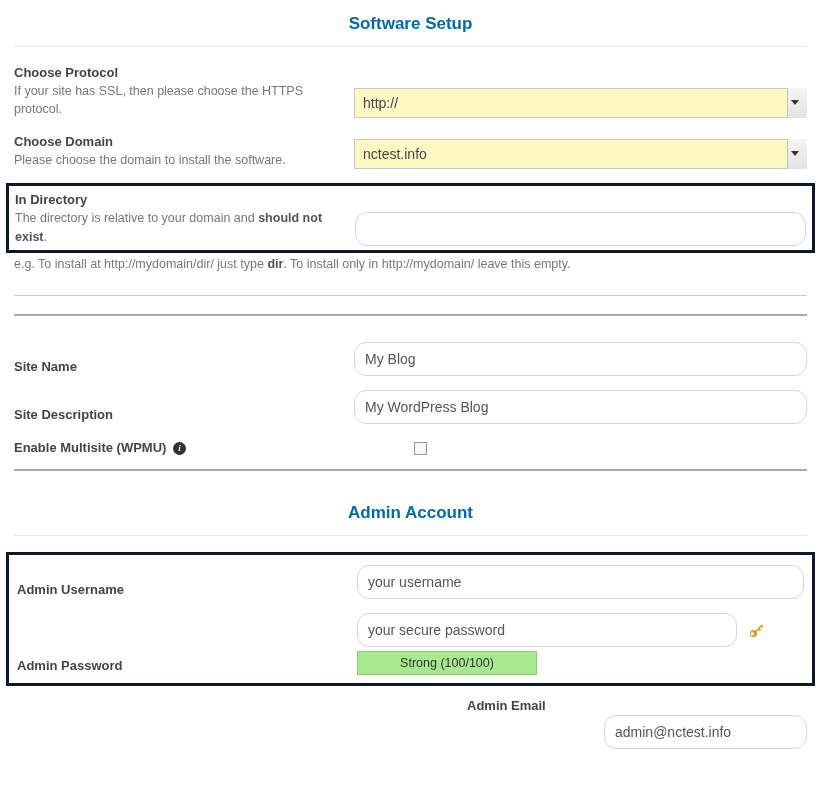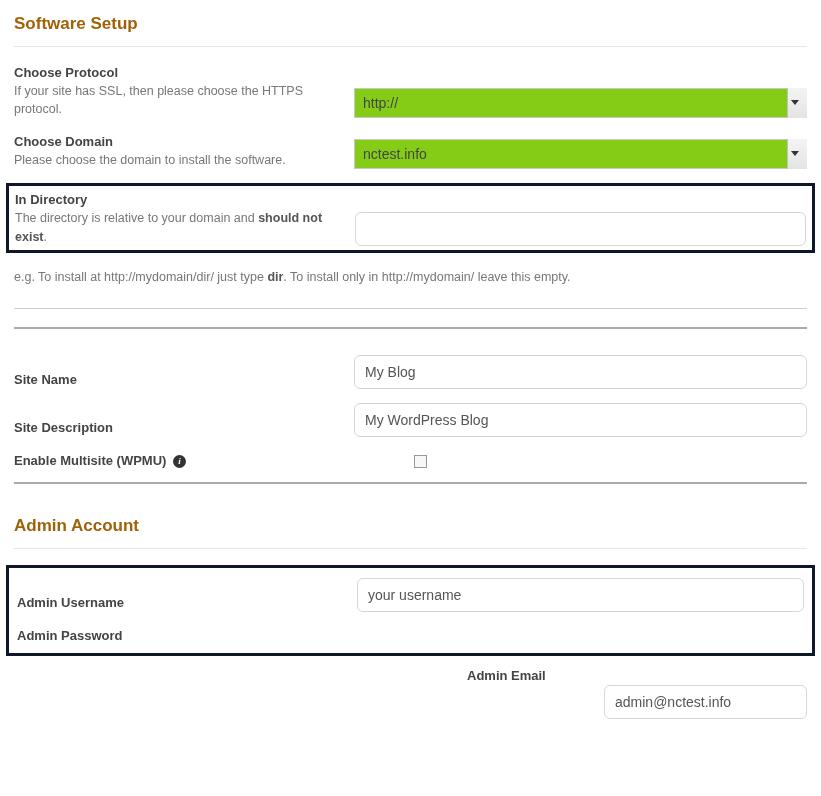--- a/index.html
+++ b/index.html
@@ -14,25 +14,26 @@
       background: #fff;
       width: 821px;
       padding: 0 14px;
     }
     .section {
       padding-top: 8px;
       padding-bottom: 4px;
     }
     .section-title {
       font-size: 17px;
-      color: #a16207;
+      color: #0369a1;
       font-weight: 600;
       padding: 6px 0 12px 0;
       border-bottom: 1px solid #e6e6e6;
       margin-bottom: 16px;
+      text-align: center;
     }
     .section-end {
       border-bottom: 1px solid #ccc;
       margin-top: 22px;
       margin-bottom: 18px;
     }
     .section-end.thick {
       border-bottom: 2px solid #aaa;
       margin-top: 10px;
       margin-bottom: 14px;
@@ -63,21 +64,21 @@
     .field-hint {
       color: #777;
       font-size: 12.5px;
       line-height: 1.45;
     }
     .field-hint b { font-weight: 700; color:#555; }
     select.form-select {
       width: 100%;
       height: 30px;
       border: 1px solid #c8c8c8;
-      background: #84cc16;
+      background: #fef9c3;
       padding: 4px 8px;
       font-size: 14px;
       color: #444;
       appearance: none;
       -webkit-appearance: none;
       position: relative;
     }
     .select-wrap {
       position: relative;
       width: 100%;
@@ -101,21 +102,21 @@
       width: 20px;
       height: 30px;
       border-left: 1px solid #c0c0c0;
       background: linear-gradient(#f4f4f4, #e4e4e4);
       pointer-events: none;
     }
     input.form-input {
       width: 100%;
       height: 34px;
       border: 1px solid #d6d6d6;
-      border-radius: 6px;
+      border-radius: 12px;
       padding: 6px 10px;
       font-size: 14px;
       color: #555;
     }
     .highlight-box {
       border: 3px solid #0f172a;
       padding: 4px 6px;
       margin-left: -8px;
       margin-right: -8px;
     }
@@ -210,21 +211,21 @@
         <span class="field-label">In Directory</span>
         <span class="field-hint">
           <span>The directory is relative to your domain and </span><b>should not exist</b><span>.</span>
         </span>
       </div>
       <div class="field-col">
         <input class="form-input" type="text" value="" style="">
       </div>
     </div>
   </div>
-  <div class="field-hint" style="margin-top:15px;">
+  <div class="field-hint" style="margin-top:2px;">
     <span>e.g. To install at http://mydomain/dir/ just type </span><b>dir</b><span>. To install only in http://mydomain/ leave this empty.</span>
   </div>
 
   <div class="section-end"></div>
   <div class="section-end thick"></div>
 </div>
 
 <div class="section">
 
   <div class="row">
@@ -268,20 +269,31 @@
       </div>
       <div class="field-col">
         <input class="form-input" type="text" value="your username" style="">
       </div>
     </div>
 
     <div class="row" style="margin-bottom:2px;">
       <div class="label-col">
         <span class="field-label">Admin Password</span>
       </div>
+      <div class="field-col" style="flex-direction:column; align-items:flex-start;">
+        <div class="pw-row" style="width:100%;">
+          <div class="pw-input-wrap">
+            <input class="form-input" type="text" value="your secure password" style="">
+          </div>
+          <svg class="key-icon" viewBox="0 0 24 24">
+            <path fill="#d4a437" d="M21 3l-9.5 9.5a5 5 0 1 0 1.5 1.5L15 12l2 2 2-2-2-2 2-2 2 2 0-5-2 0zM7 15a2 2 0 1 1 0 4 2 2 0 0 1 0-4z"></path>
+          </svg>
+        </div>
+        <div class="strength-bar">Strong (100/100)</div>
+      </div>
     </div>
   </div>
 
   <div class="row" style="margin-top:10px;flex-direction:column;">
     <div class="label-col">
       <span class="field-label">Admin Email</span>
     </div>
     <div class="field-col">
       <input class="form-input" type="text" value="admin@nctest.info" style="">
     </div>

